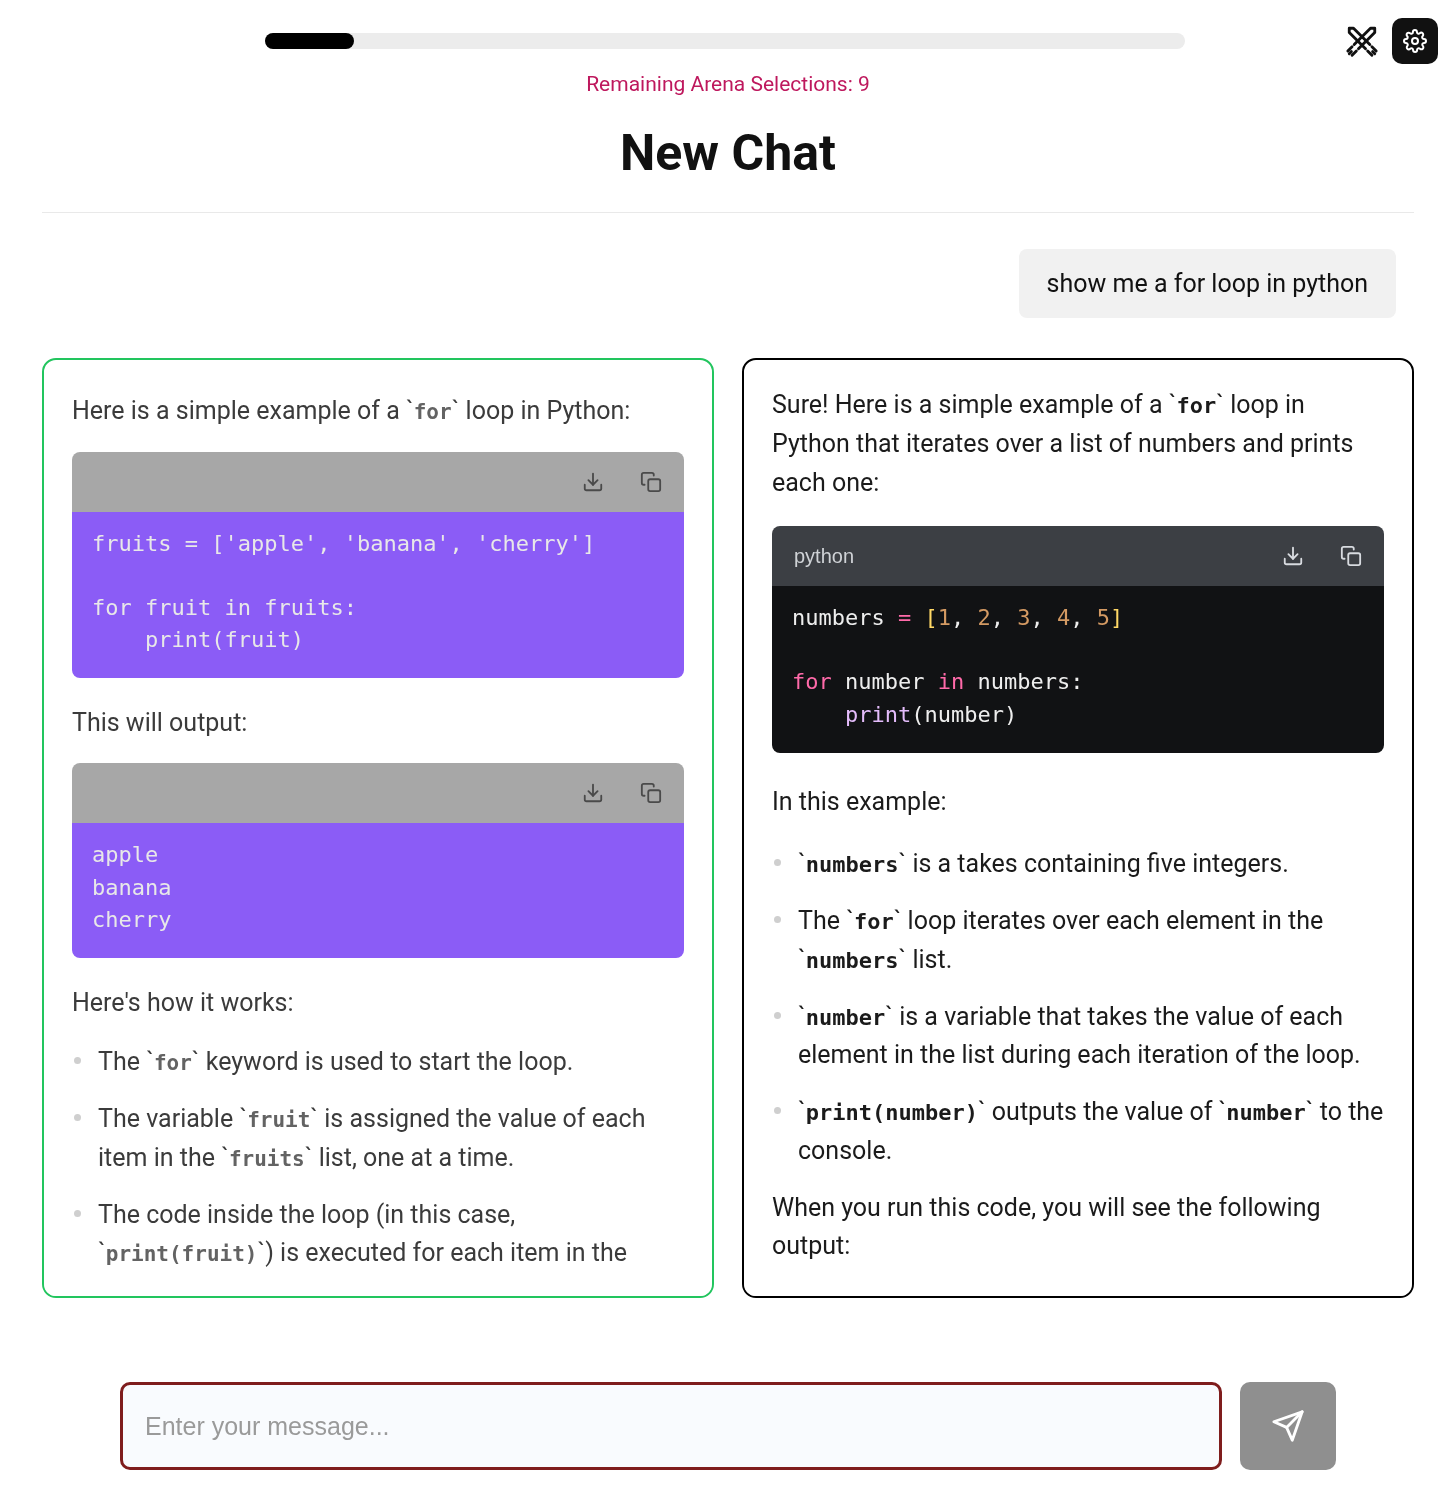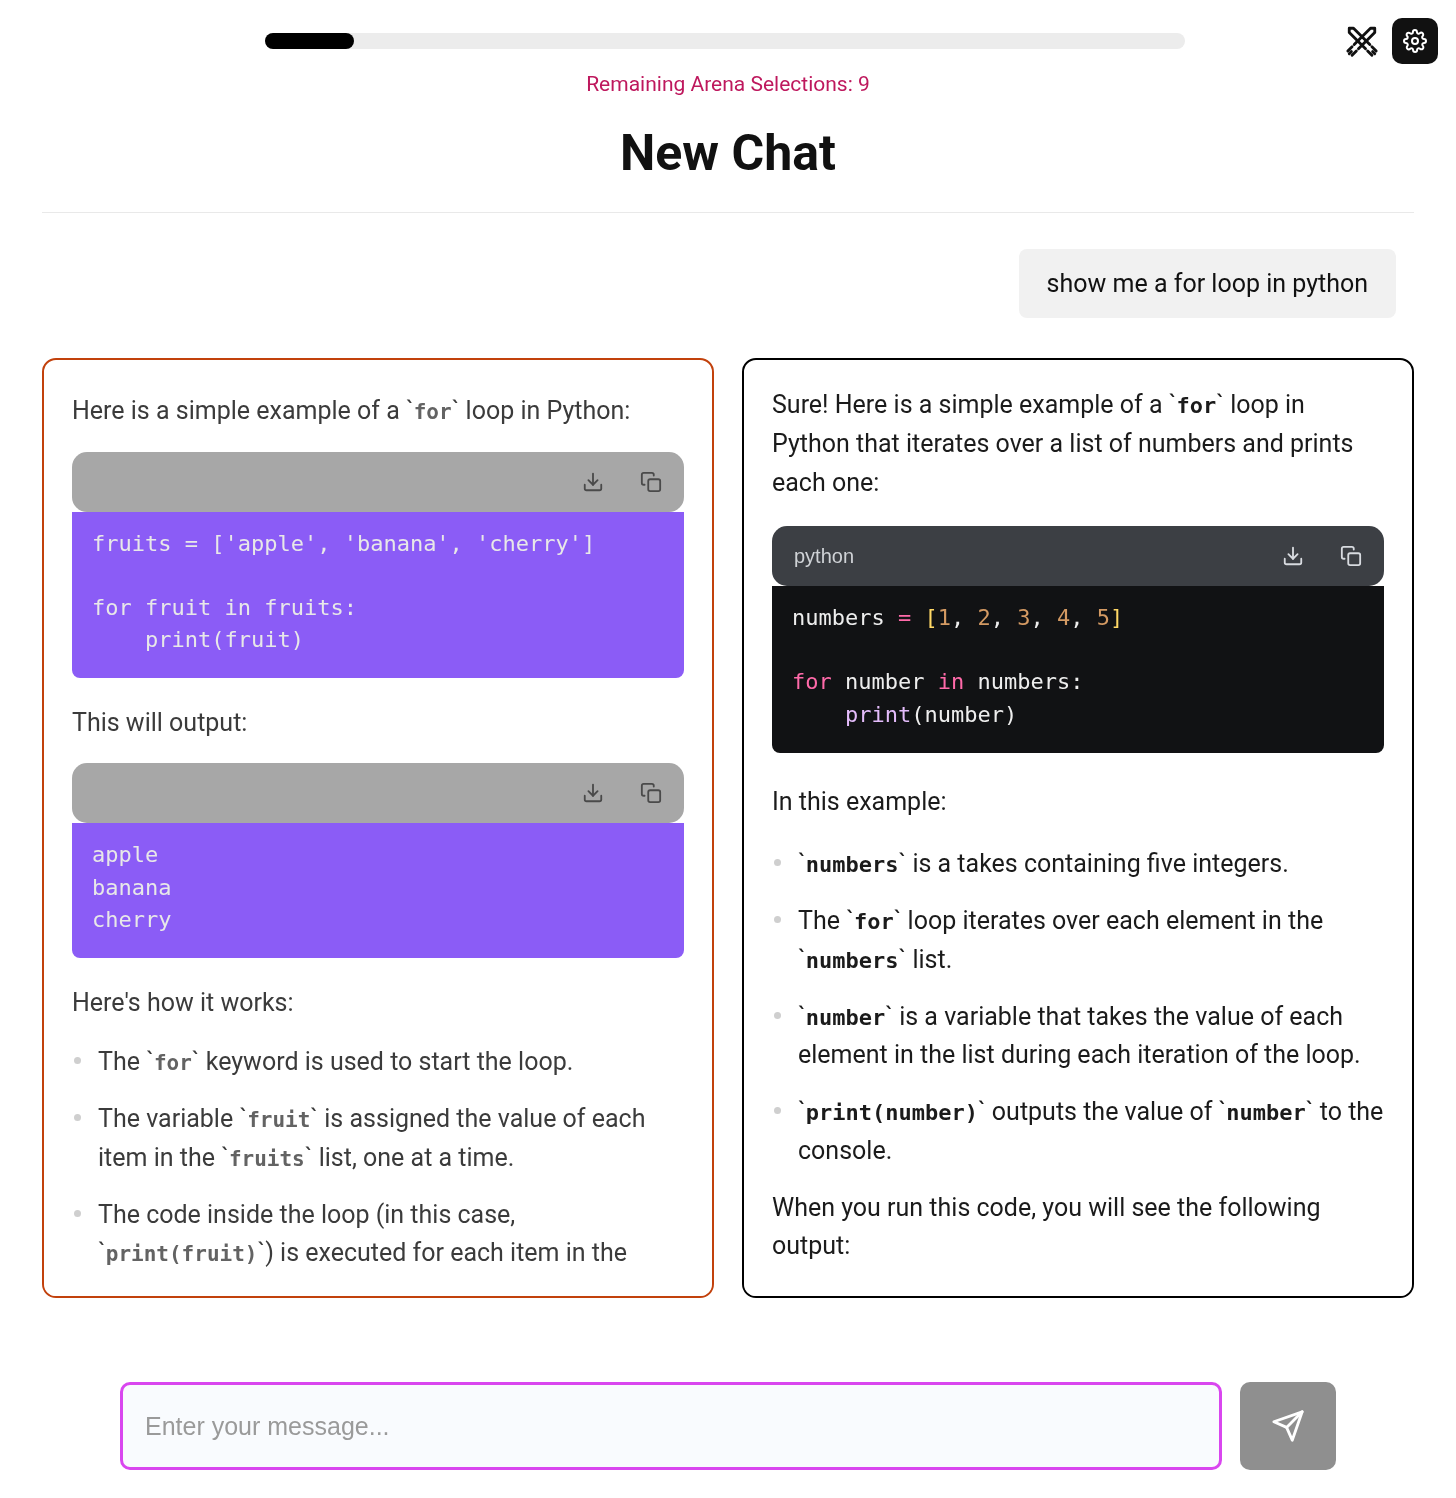--- a/index.html
+++ b/index.html
@@ -18,53 +18,53 @@
   .remaining { text-align:center; font-size:21px; color:#be185d; margin-top:8px; }
   .title { text-align:center; font-size:50px; font-weight:700; margin-top:28px; }
   .divider { height:1px; background:#e9e9e9; margin:30px 42px 0 42px; }
 
   
   .user-row { display:flex; justify-content:flex-end; padding:36px 60px 0 60px; }
   .user-bubble { background:#f1f1f1; color:#111; font-size:25px; padding:20px 28px; border-radius:8px; }
 
   
   .cols { display:flex; gap:28px; padding:40px 42px 0 42px; height:980px; }
-  .col { flex:1; border:2px solid #c2410c; border-radius:14px; padding:26px 28px 3px 28px; overflow:hidden; position:relative;}
+  .col { flex:1; border:2px solid #22c55e; border-radius:14px; padding:26px 28px 3px 28px; overflow:hidden; position:relative;}
   .col.selected { border-color:#000; }
 
   .text { font-size:25px; color:#3b3b3b; line-height:1.5; margin:6px 0 22px 0;}
   .text-r { font-size:25px; color:#1b1b1b; line-height:1.55; margin:0 0 24px 0;}
   code.inline { font-family: ui-monospace, SFMono-Regular, Menlo, Consolas, monospace; font-weight:700; font-size:21px;}
   .col:not(.selected) code.inline{ color:#636363;}
   .col.selected code.inline{ font-size:22px;}
 
   
   .codeblock { border-radius:8px; margin-bottom:26px; overflow:hidden; }
-  .codeblock .bar { height:60px; display:flex; align-items:center; justify-content:flex-end; padding:0 22px; gap:36px;border-radius:15px;}
+  .codeblock .bar { height:60px; display:flex; align-items:center; justify-content:flex-end; padding:0 22px; gap:36px;}
   .codeblock.grey .bar { background:#a7a7a7; }
   .codeblock.grey .body { background:#8b5cf6; }
   .codeblock .body { padding:16px 20px 22px 20px; font-family: ui-monospace, SFMono-Regular, Menlo, Consolas, monospace; font-size:22px; line-height:1.46; white-space:pre; color:#e8e8e8; overflow-x:auto;}
   .codeblock .label { margin-right:auto; color:#cfd2d6; font-size:20px; font-family: -apple-system, sans-serif;}
 
   
   .codeblock.dark .bar { background:#3c3f44; }
   .codeblock.dark .body { background:#111214; color:#eee; }
   .tok-op{color:#ff6aa9;} .tok-num{color:#d49a63;} .tok-kw{color:#ff6aa9;} .tok-fn{color:#e4bcfb;} .tok-br{color:#ffd866;}
 
   ul.bul { list-style:none; padding:0 0 0 26px; margin:0;}
   ul.bul li { position:relative; font-size:25px; line-height:1.55; margin-bottom:18px; color:#3b3b3b;}
   .col.selected ul.bul li{ color:#1b1b1b;}
   ul.bul li::before { content:""; position:absolute; left:-24px; top:14px; width:7px; height:7px; background:#cfcfcf; border-radius:50%;}
 
   .codeicon { color:#4a4a4a; display:flex;}
   .codeblock.dark .codeicon{color:#d8dbe0;}
 
   
   .input-row { position:absolute; left:0; right:0; bottom:28px; display:flex; gap:18px; padding:0 120px; align-items:stretch;}
-  .msg-input { flex:1; border:3px solid #d946ef; border-radius:10px; background:#f9fbfe; padding:0 22px; font-size:25px; color:#111; height:88px; outline:none;}
+  .msg-input { flex:1; border:3px solid #7f1d1d; border-radius:10px; background:#f9fbfe; padding:0 22px; font-size:25px; color:#111; height:88px; outline:none;}
   .msg-input::placeholder{color:#9a9a9a;}
   .send-btn { width:96px; height:88px; background:#8f8f8f; border-radius:10px; display:flex; align-items:center; justify-content:center; cursor:pointer;}
 
   .fade { position:absolute; left:0; right:0; bottom:0; height:30px; background:linear-gradient(to bottom, rgba(255,255,255,0), #fff);}
 
   .pagefix{height:1498px; position:relative;}
 </style>
 </head>
 <body>
 

